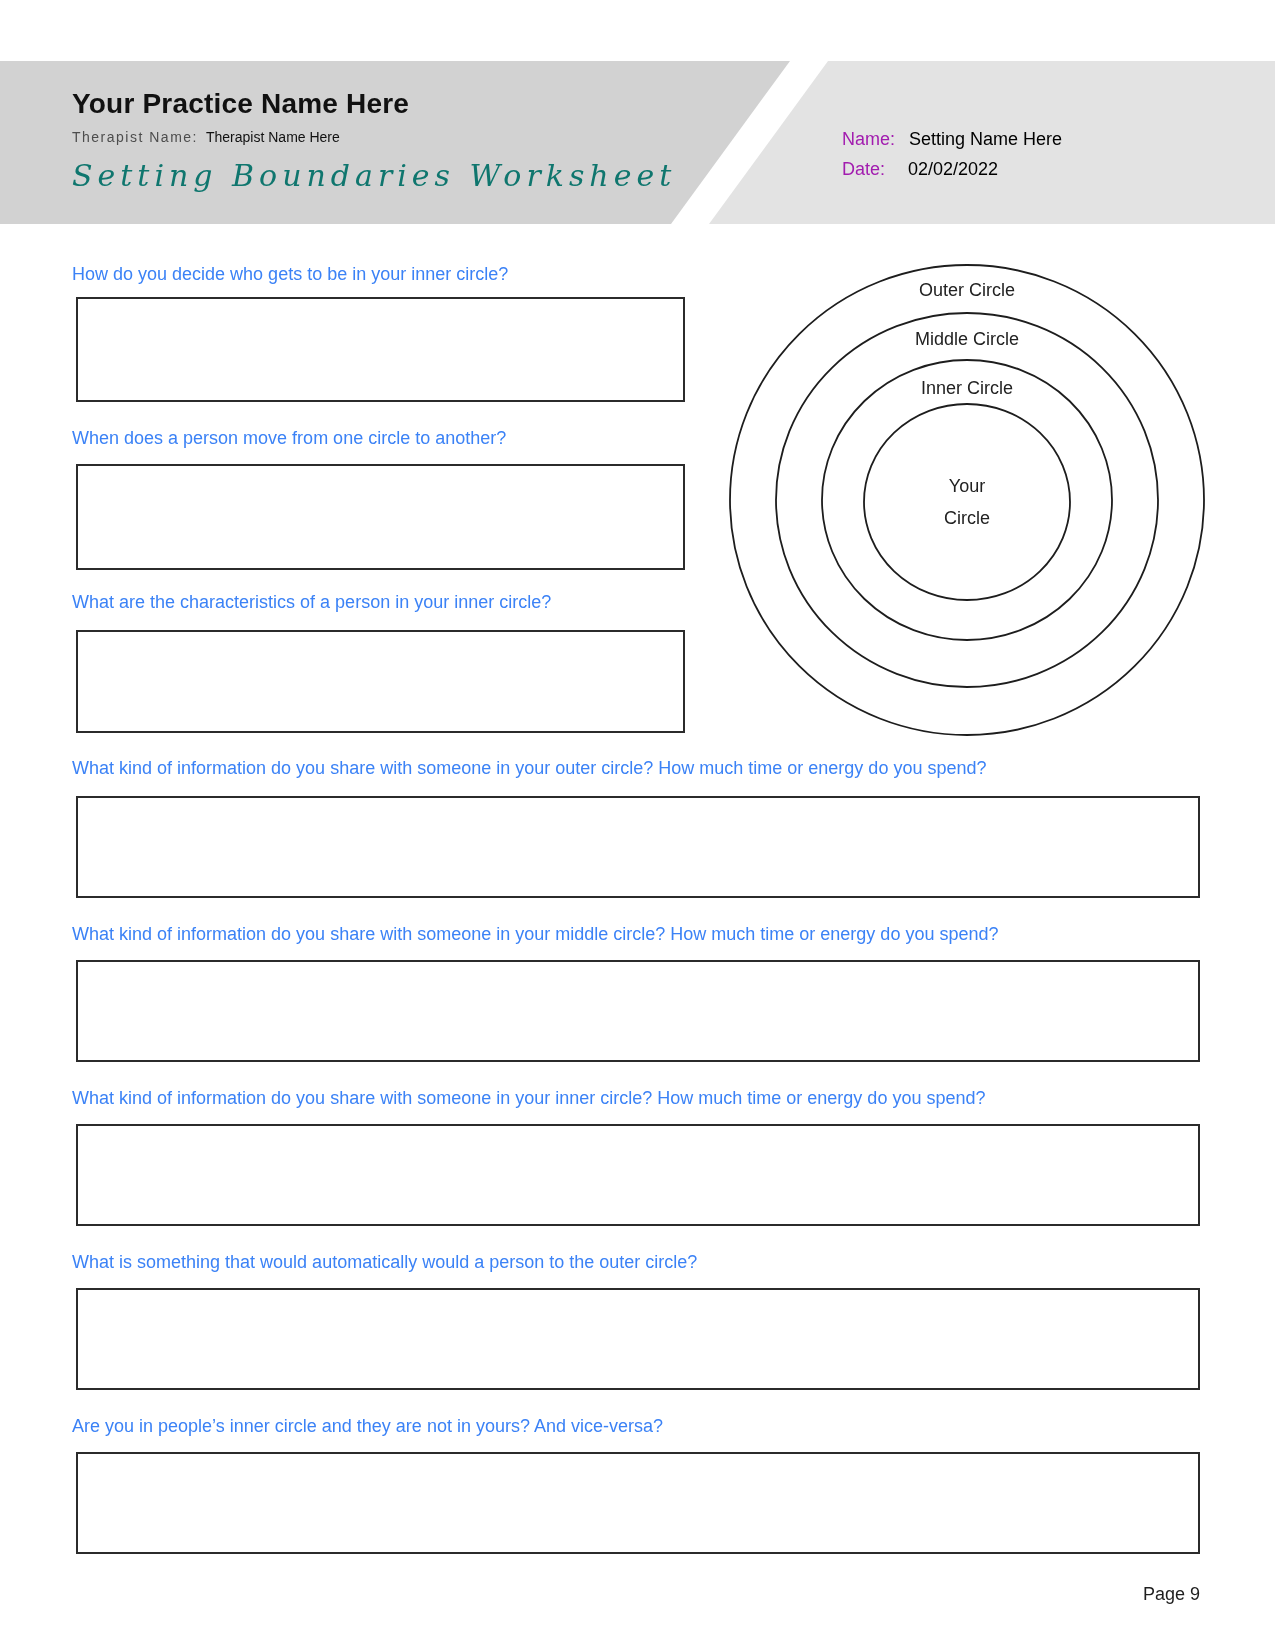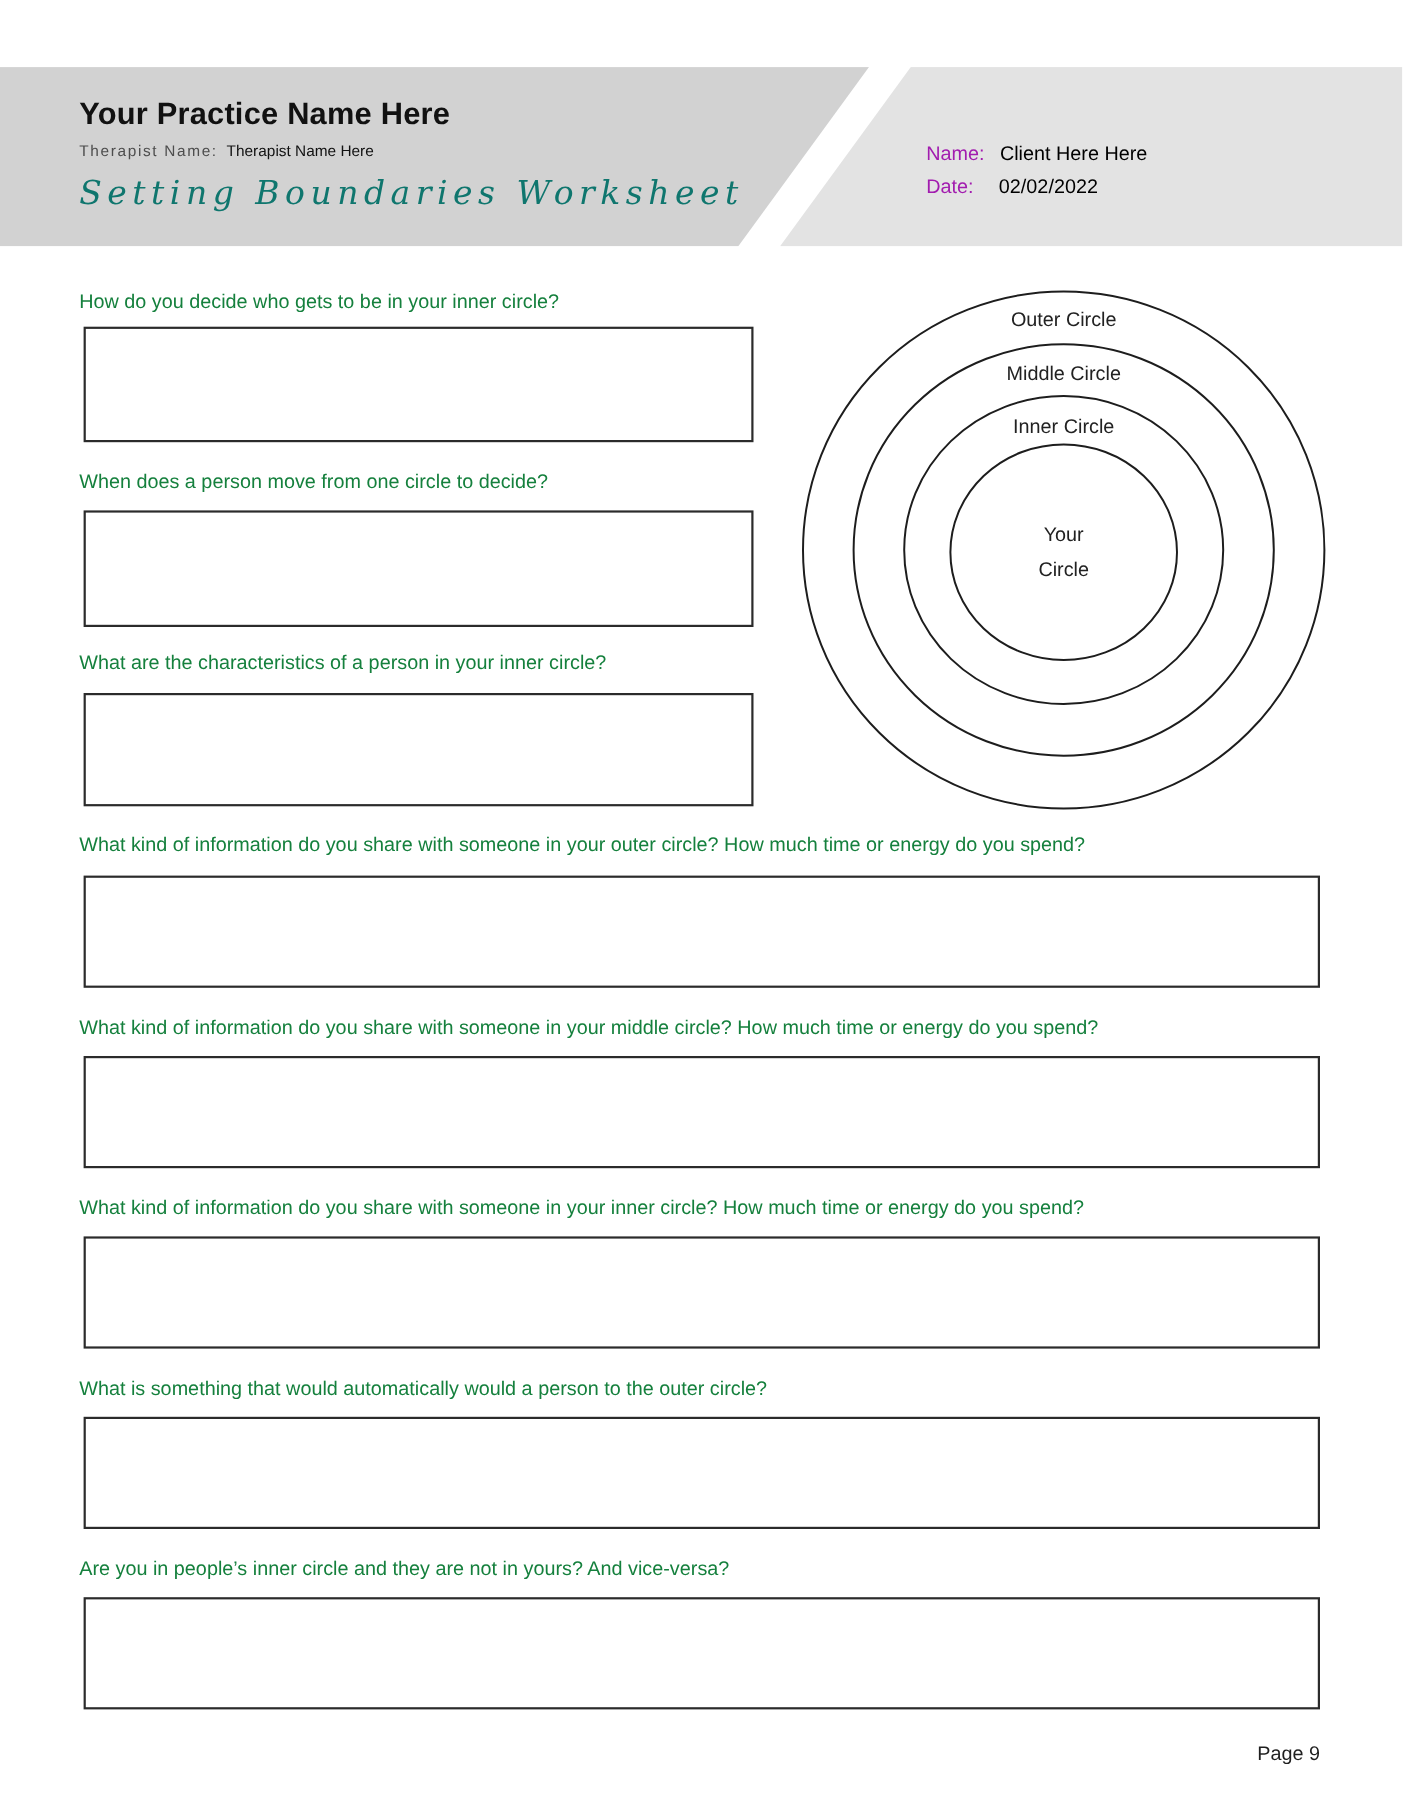--- a/index.html
+++ b/index.html
@@ -31,21 +31,21 @@
     font-size:30px;color:#0f766e;letter-spacing:5px;
   }
   .meta-row{position:absolute;font-size:18px;}
   .meta-label{color:#a21caf;}
   .meta-value{color:#000;}
   .row-name{left:842px;top:129px;}
   .row-date{left:842px;top:159px;}
   .row-name .meta-value{margin-left:14px;}
   .row-date .meta-value{margin-left:23px;}
   
-  .q-label{position:absolute;left:72px;font-size:18px;color:#15803d;white-space:nowrap;}
+  .q-label{position:absolute;left:72px;font-size:18px;color:#3b82f6;white-space:nowrap;}
   .answer-box{position:absolute;left:76px;background:#fff;box-sizing:border-box;}
   .narrow{width:609px;height:105px;border:2px solid #2b2b2b;}
   .wide{width:1124px;height:102px;border:2.5px solid #2b2b2b;}
   .lq1{top:264px;} .lb1{top:297px;height:105px;}
   .lq2{top:428px;} .lb2{top:464px;height:106px;}
   .lq3{top:592px;} .lb3{top:630px;height:103px;}
   .lq4{top:758px;}  .lb4{top:796px;}
   .lq5{top:924px;}  .lb5{top:960px;}
   .lq6{top:1088px;} .lb6{top:1124px;}
   .lq7{top:1252px;} .lb7{top:1288px;}
@@ -67,42 +67,42 @@
 <div class="band-dark"></div>
 <div class="band-light"></div>
 
 <div class="practice-name">Your Practice Name Here</div>
 <div class="therapist-line">
   <span class="therapist-label">Therapist Name:</span><span class="therapist-value">Therapist Name Here</span>
 </div>
 <div class="worksheet-title">Setting Boundaries Worksheet</div>
 
 <div class="meta-row row-name">
-  <span class="meta-label">Name:</span><span class="meta-value">Client Here Here</span>
+  <span class="meta-label">Name:</span><span class="meta-value">Setting Name Here</span>
 </div>
 <div class="meta-row row-date">
   <span class="meta-label">Date:</span><span class="meta-value">02/02/2022</span>
 </div>
 
 <svg class="diagram" viewBox="0 0 560 520" width="560" height="520">
   <ellipse cx="307" cy="270" rx="237" ry="235"></ellipse>
   <ellipse cx="307" cy="270" rx="191" ry="187"></ellipse>
   <ellipse cx="307" cy="270" rx="145" ry="140"></ellipse>
   <ellipse cx="307" cy="272" rx="103" ry="98"></ellipse>
   <text x="307" y="66">Outer Circle</text>
   <text x="307" y="115">Middle Circle</text>
   <text x="307" y="164">Inner Circle</text>
   <text x="307" y="262">Your</text>
   <text x="307" y="294">Circle</text>
 </svg>
 
 <div class="q-label lq1">How do you decide who gets to be in your inner circle?</div>
 <div class="answer-box narrow lb1"></div>
 
-<div class="q-label lq2">When does a person move from one circle to decide?</div>
+<div class="q-label lq2">When does a person move from one circle to another?</div>
 <div class="answer-box narrow lb2"></div>
 
 <div class="q-label lq3">What are the characteristics of a person in your inner circle?</div>
 <div class="answer-box narrow lb3"></div>
 
 <div class="q-label lq4">What kind of information do you share with someone in your outer circle? How much time or energy do you spend?</div>
 <div class="answer-box wide lb4"></div>
 
 <div class="q-label lq5">What kind of information do you share with someone in your middle circle? How much time or energy do you spend?</div>
 <div class="answer-box wide lb5"></div>

